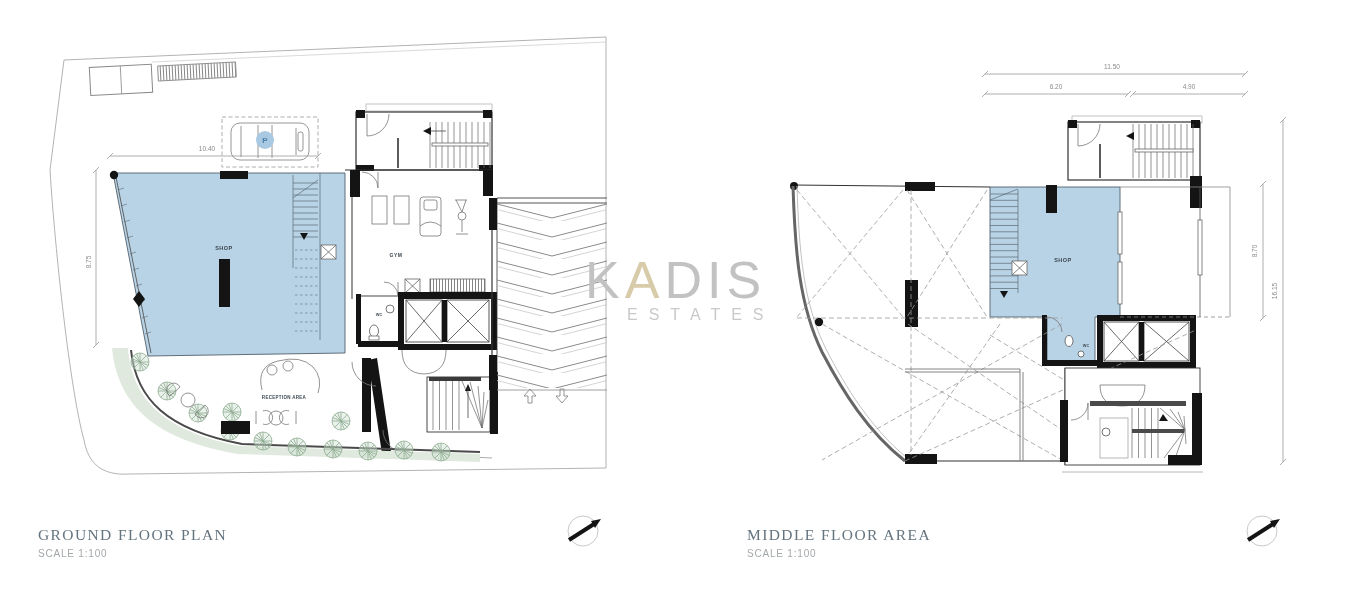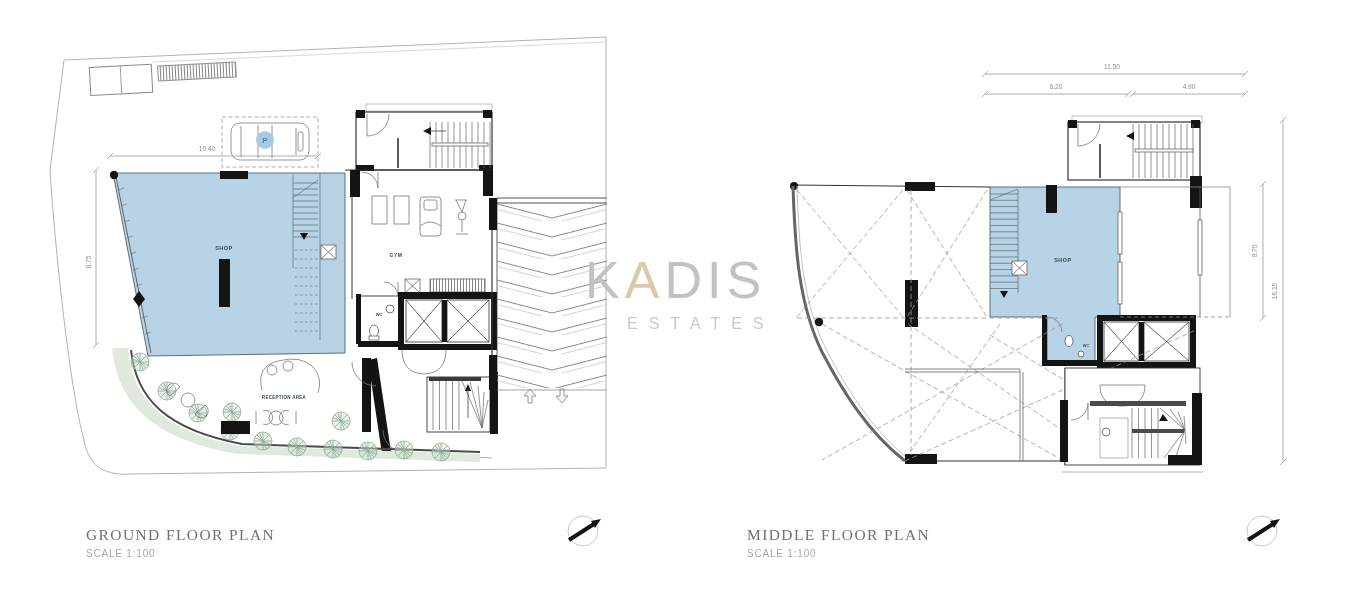--- a/index.html
+++ b/index.html
@@ -7,21 +7,21 @@
           font-family:"Liberation Sans",sans-serif;}
   .abs{position:absolute;}
   svg text{font-family:"Liberation Sans",sans-serif;}
   .plan-title{font-family:"Liberation Serif",serif;font-size:15.5px;letter-spacing:1.4px;
               color:#64747f;font-weight:500;white-space:nowrap;}
   .plan-scale{font-family:"Liberation Sans",sans-serif;font-size:10px;letter-spacing:.8px;
               color:#a3a8ab;margin-top:4px;}
   .watermark{pointer-events:none;}
   .wm-main{font-size:52px;letter-spacing:5px;color:#c2c2c2;font-weight:400;line-height:1;}
   .wm-main .wm-a{color:#d8cbaa;}
-  .wm-sub{font-size:16px;letter-spacing:11px;color:#c9c9c9;margin-top:9px;margin-left:42px;}
+  .wm-sub{font-size:16px;letter-spacing:11px;color:#c9c9c9;margin-left:42px;}
 </style>
 </head>
 <body>
 
 <div id="canvas">
 
 <svg class="abs" style="left:0;top:0" width="1356" height="604" viewBox="0 0 1356 604">
   <defs>
     <pattern id="hatchV" width="3" height="16" patternUnits="userSpaceOnUse">
       <path d="M1.5,0 V16" stroke="#777" stroke-width="0.9"></path>
@@ -347,22 +347,22 @@
     <line x1="1248" y1="540" x2="1273" y2="524" stroke="#141414" stroke-width="4"></line>
     <polygon points="1270,521 1280,519 1274,528" fill="#141414"></polygon>
   </g>
 </svg>
 
 <div class="abs watermark" style="left:585px;top:254px;">
   <div class="wm-main"><span>K</span><span class="wm-a">A</span><span>DIS</span></div>
   <div class="wm-sub">ESTATES</div>
 </div>
 
-<div class="abs" style="left:38px;top:526px;margin-left:48px;">
+<div class="abs" style="left:38px;top:526px;">
   <div class="plan-title">GROUND FLOOR PLAN</div>
   <div class="plan-scale">SCALE  1:100</div>
 </div>
 <div class="abs" style="left:747px;top:526px;">
-  <div class="plan-title">MIDDLE FLOOR PLAN</div>
+  <div class="plan-title">MIDDLE FLOOR AREA</div>
   <div class="plan-scale">SCALE  1:100</div>
 </div>
 
 </div>
 
 </body></html>

